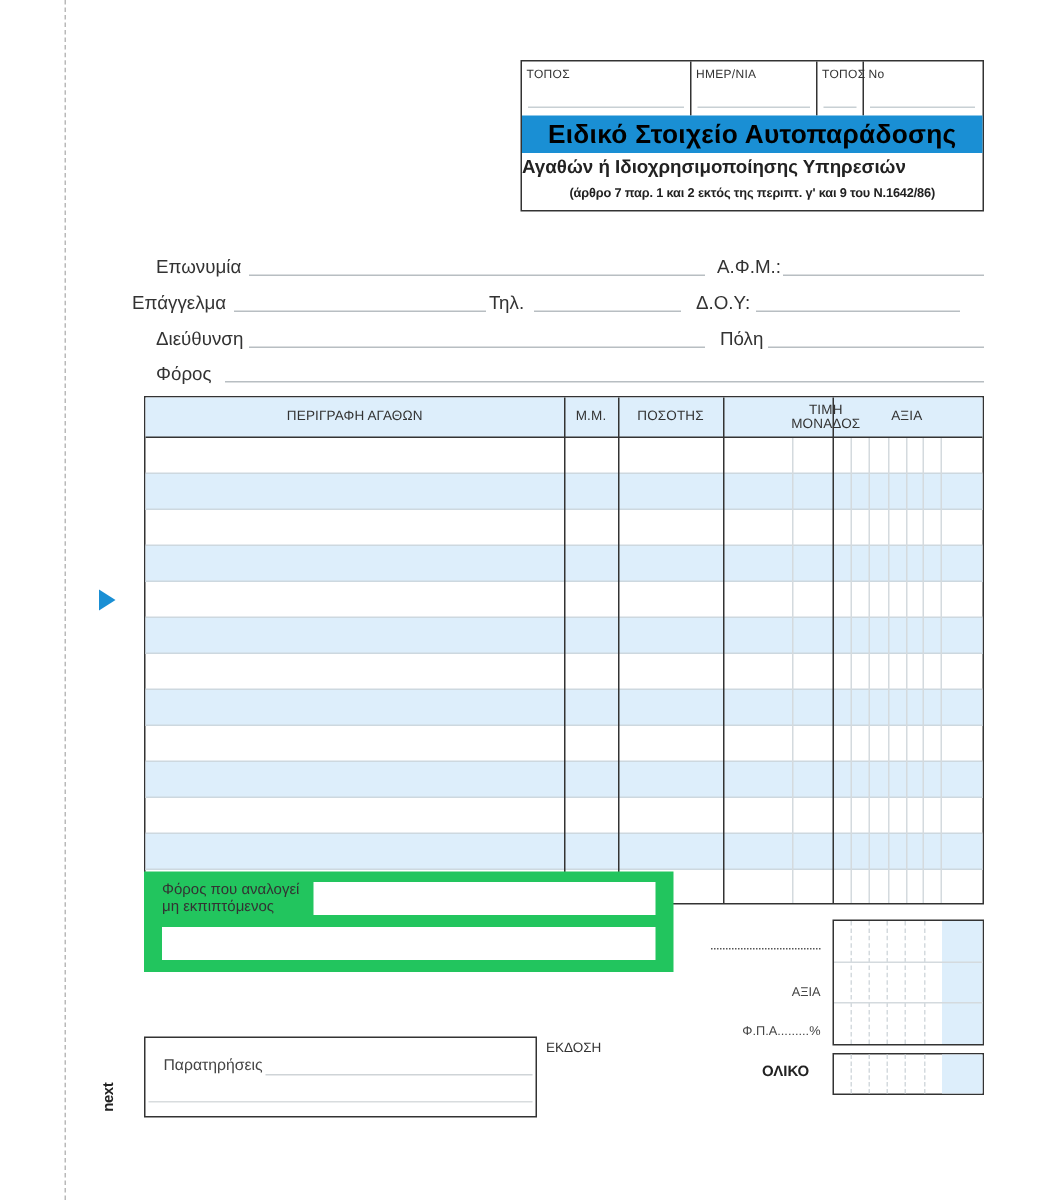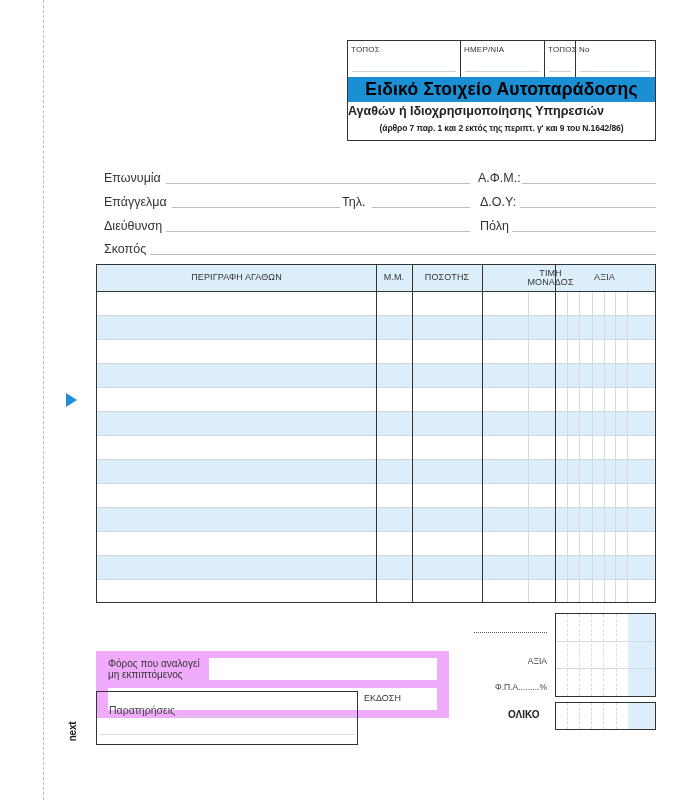--- a/index.html
+++ b/index.html
@@ -40,21 +40,21 @@
   .tbl-head { position: absolute; left: 0; top: 0; width: 100%; height: 27px; background: #ddeefb; border-bottom: 1.5px solid #333; box-sizing: border-box; }
   .th { position: absolute; top: 0; height: 25px; font-size: 9px; color: #333; text-align: center; display: flex; align-items: center; justify-content: center; line-height: 9px; letter-spacing: 0.1px; }
   .tbl-body { position: absolute; left: 0; top: 27px; width: 100%; height: 309px; }
   .tr { position: absolute; left: 0; width: 100%; height: 24px; box-sizing: border-box; border-bottom: 1.5px solid #cdd8df; }
   .tr.alt { background: #ddeefb; }
   .tr:last-child { border-bottom: none; }
   .vcol { position: absolute; top: 0; height: 100%; border-left: 1.5px solid #333; }
   .vsub { position: absolute; top: 27px; bottom: 0; border-left: 1px solid #d4dade; }
 
   
-  .taxbox { position: absolute; left: 96px; top: 651px; width: 353px; height: 67px; background: #f0abfc; }
+  .taxbox { position: absolute; left: 96px; top: 581px; width: 353px; height: 67px; background: #22c55e; }
   .tax-lbl { position: absolute; left: 12px; top: 8px; font-size: 10px; line-height: 10.5px; color: #333; }
   .tax-in1 { position: absolute; left: 113px; top: 7px; width: 228px; height: 22px; background: #fff; }
   .tax-in2 { position: absolute; left: 12px; top: 37px; width: 329px; height: 22px; background: #fff; }
 
   
   .sum-lbl { position: absolute; font-size: 8.5px; color: #444; text-align: right; }
   .dots { position: absolute; left: 474px; top: 632px; width: 73px; border-bottom: 1px dotted #555; }
   .sumbox { position: absolute; left: 555px; top: 613px; width: 101px; height: 84px; border: 1.5px solid #333; box-sizing: border-box; }
   .totalbox { position: absolute; left: 555px; top: 702px; width: 101px; height: 28px; border: 1.5px solid #333; box-sizing: border-box; }
   .blue-strip { position: absolute; right: 0; top: 0; width: 27px; height: 100%; background: #ddeefb; }
@@ -102,36 +102,36 @@
   <div class="hdr-sub1">Αγαθών ή Ιδιοχρησιμοποίησης Υπηρεσιών</div>
   <div class="hdr-sub2">(άρθρο 7 παρ. 1 και 2 εκτός της περιπτ. γ' και 9 του Ν.1642/86)</div>
 </div>
 
 <div class="field-row" style="left:104px; top:171px; width:552px;">
   <span class="field-lbl" style="left:0">Επωνυμία</span>
   <div class="field-line" style="left:62px; width:304px;"></div>
   <span class="field-lbl" style="left:374px">Α.Φ.Μ.:</span>
   <div class="field-line" style="left:418px; width:134px;"></div>
 </div>
-<div class="field-row" style="left:104px; top:195px; width:552px;">
+<div class="field-row" style="left:88px; top:195px; width:552px;">
   <span class="field-lbl" style="left:0">Επάγγελμα</span>
   <div class="field-line" style="left:68px; width:168px;"></div>
   <span class="field-lbl" style="left:238px">Τηλ.</span>
   <div class="field-line" style="left:268px; width:98px;"></div>
   <span class="field-lbl" style="left:376px">Δ.Ο.Υ:</span>
   <div class="field-line" style="left:416px; width:136px;"></div>
 </div>
 <div class="field-row" style="left:104px; top:219px; width:552px;">
   <span class="field-lbl" style="left:0">Διεύθυνση</span>
   <div class="field-line" style="left:62px; width:304px;"></div>
   <span class="field-lbl" style="left:376px">Πόλη</span>
   <div class="field-line" style="left:408px; width:144px;"></div>
 </div>
 <div class="field-row" style="left:104px; top:242px; width:552px;">
-  <span class="field-lbl" style="left:0">Σκοπός</span>
+  <span class="field-lbl" style="left:0">Φόρος</span>
   <div class="field-line" style="left:46px; width:506px;"></div>
 </div>
 
 <div class="tbl">
   <div class="tbl-head">
     <div class="th" style="left:0; width:279px;">ΠΕΡΙΓΡΑΦΗ ΑΓΑΘΩΝ</div>
     <div class="th" style="left:279px; width:36px;">Μ.Μ.</div>
     <div class="th" style="left:315px; width:70px;">ΠΟΣΟΤΗΣ</div>
     <div class="th" style="left:385px; width:73px; flex-direction:column;margin-left:32px;">
       <span>ΤΙΜΗ</span>

